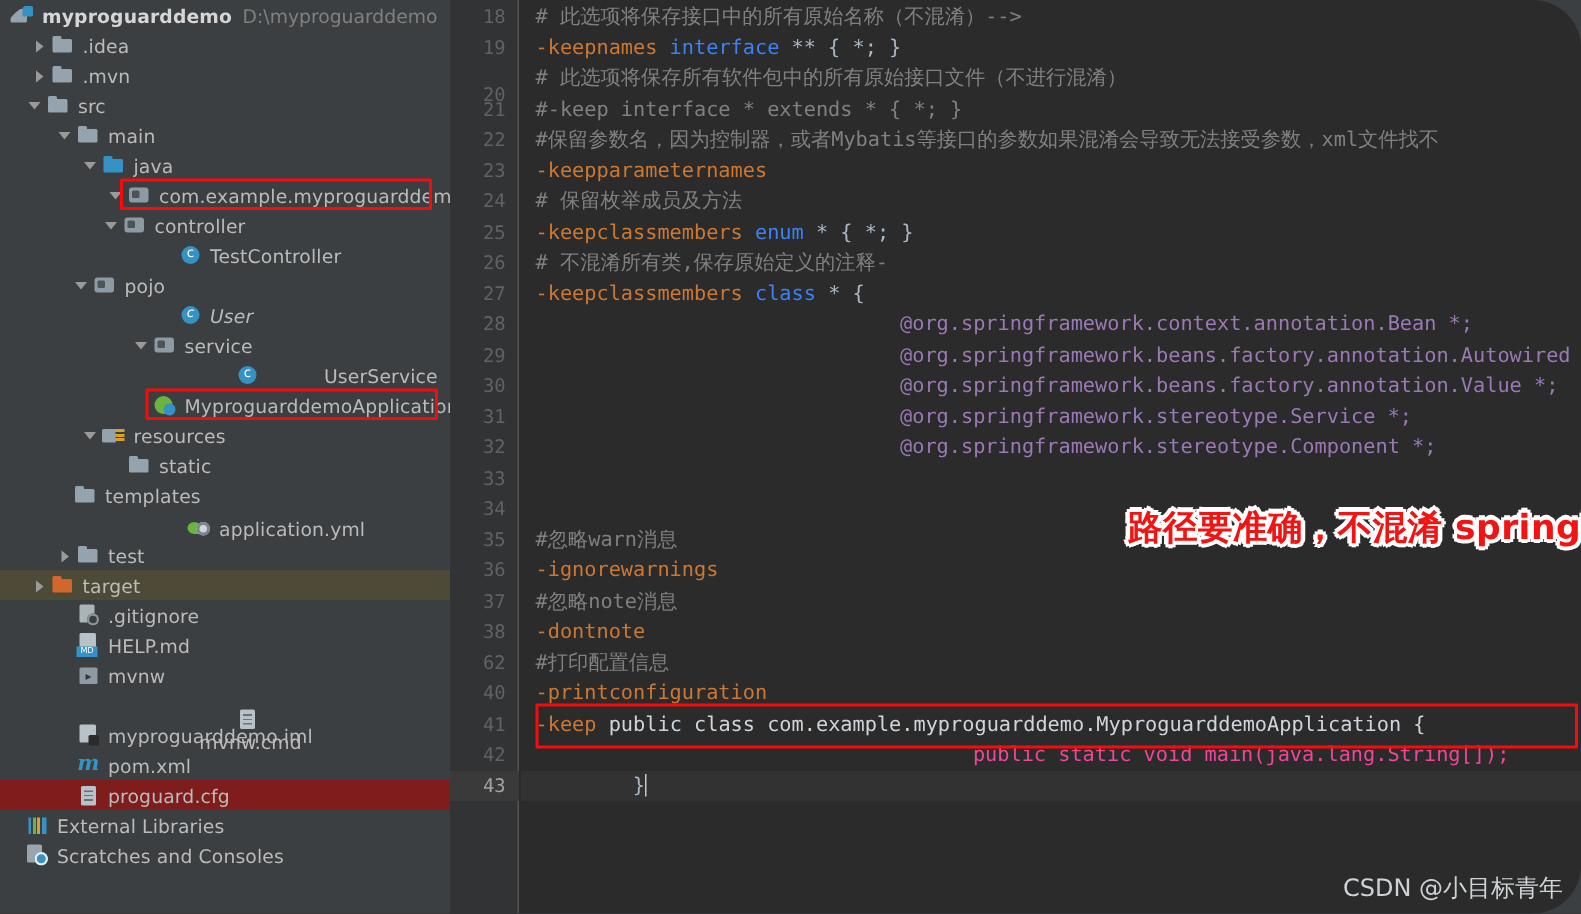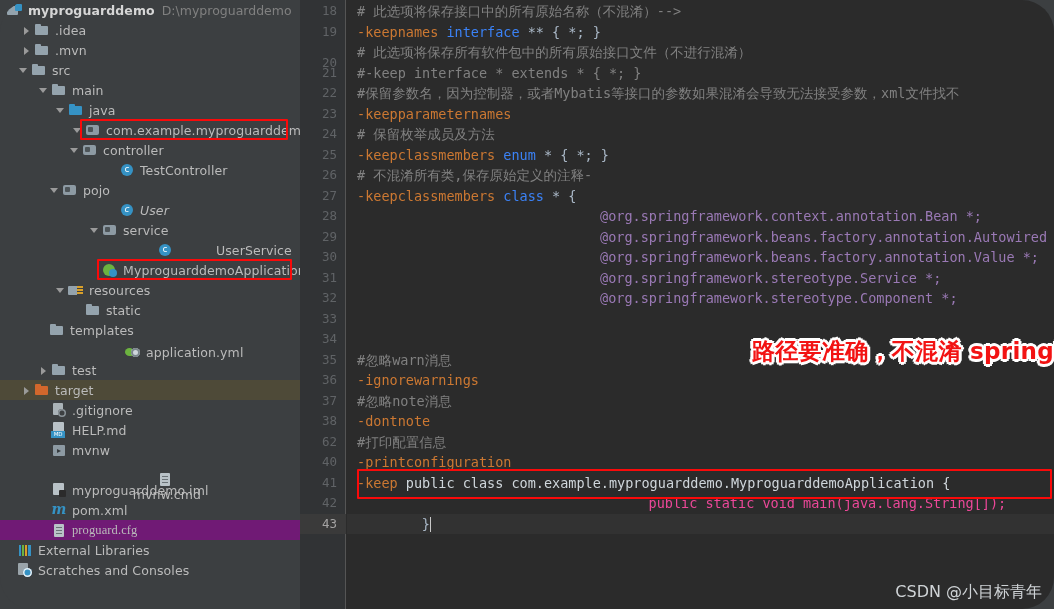--- a/index.html
+++ b/index.html
@@ -30,21 +30,21 @@
   .tree-row {
     position: relative;
     height: 20px;
     display: flex;
     align-items: center;
     white-space: nowrap;
     font-size: 12.5px;
     color: #a9b7c6;
     padding-right: 4px;
   }
-  .tree-row.selected { background: #701a75; font-family: Liberation Serif, serif; }
+  .tree-row.selected { background: #7f1d1d; }
   .tree-row.target-hl { background: #4e4a38; text-align: center; }
   .tree-label { color: #bbbbbb; letter-spacing: 0.1px; }
   .tree-label.bold { font-weight: bold; color: #d6d6d6; }
   .tree-path { color: #808080; margin-left: 7px; font-size: 12.5px; }
 
   .arrow {
     width: 11px; height: 11px;
     flex: 0 0 11px;
     margin-right: 2px;
     position: relative;

